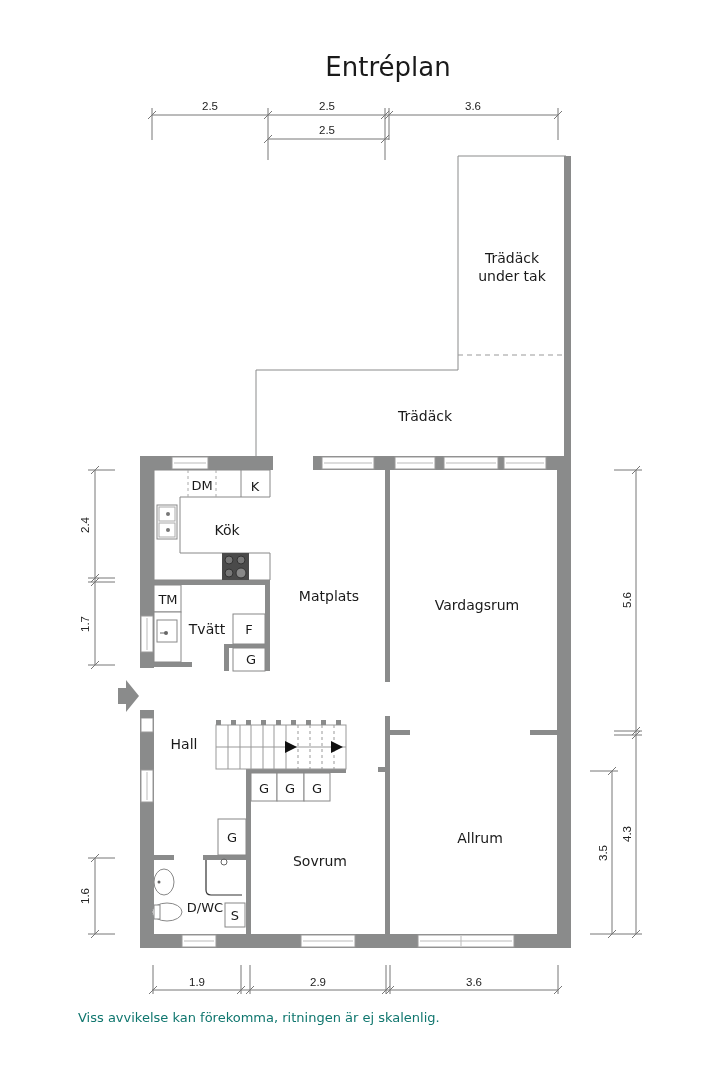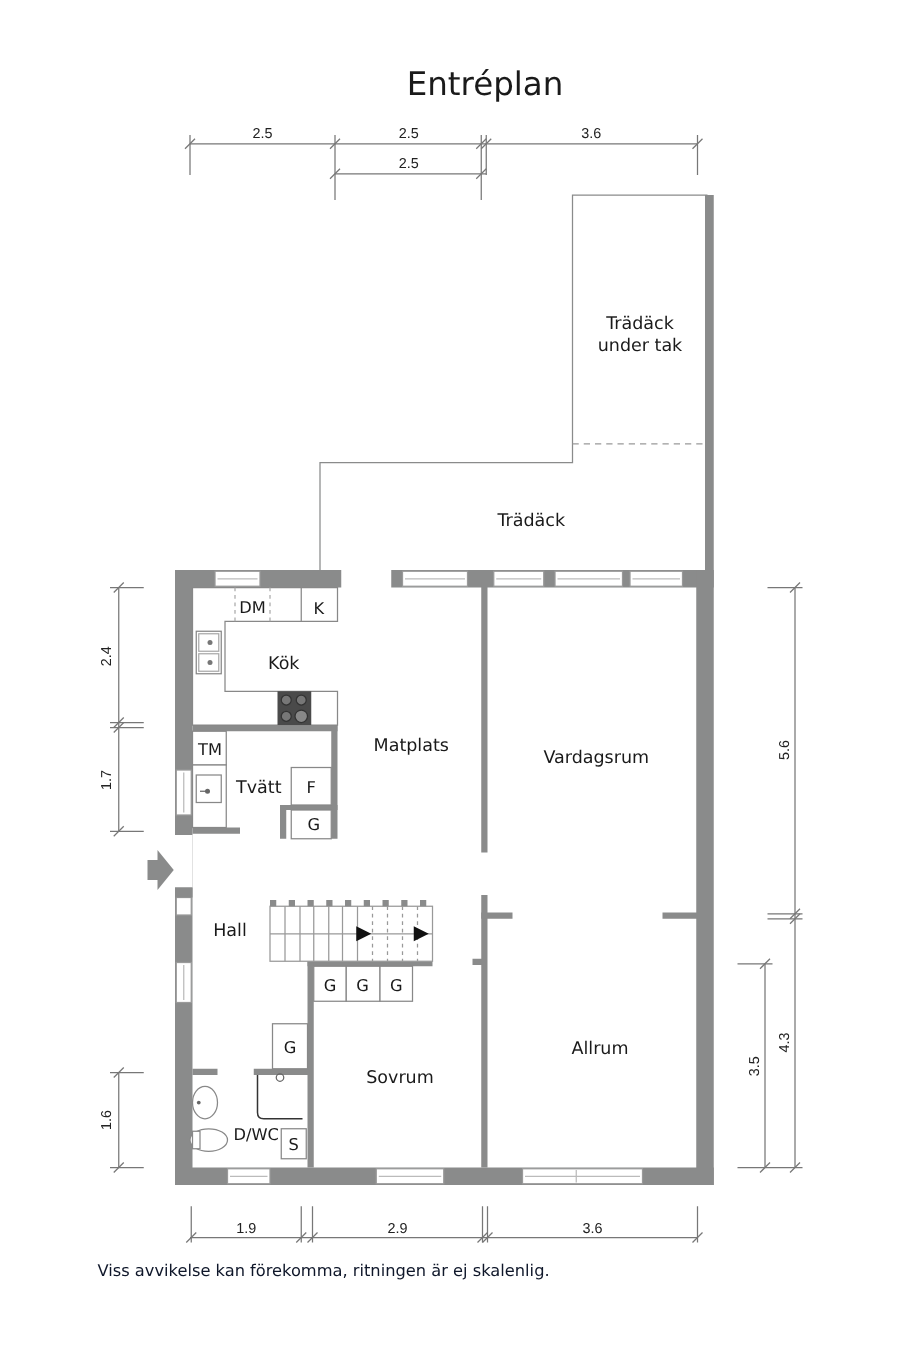--- a/index.html
+++ b/index.html
@@ -3,21 +3,21 @@
 <meta charset="utf-8">
 <style>
   html, body { margin: 0; padding: 0; background: #ffffff; }
   body { width: 720px; height: 1080px; position: relative; overflow: hidden;
          font-family: "DejaVu Sans", "Liberation Sans", sans-serif; }
   #plan { position: absolute; left: 0; top: 0; }
   .title { font-size: 26px; fill: #1a1a1a; }
   .room { font-size: 14px; fill: #1a1a1a; }
   .fix { font-size: 13px; fill: #1a1a1a; }
   .dim { font-size: 11.5px; fill: #222; font-family: "Liberation Sans", sans-serif; }
-  .note { position: absolute; left: 78px; top: 1010px; font-size: 13px; color: #0f172a;
+  .note { position: absolute; left: 78px; top: 1010px; font-size: 13px; color: #0f766e;
           font-family: "DejaVu Sans", sans-serif; }
   .wall { fill: #8a8b8b; }
   .thin { stroke: #8a8b8b; fill: none; }
   .dimline { stroke: #777; stroke-width: 1; fill: none; }
   .fixline { stroke: #888; stroke-width: 1; fill: #fff; }
   .win { fill: #fff; stroke: #9a9a9a; stroke-width: 1; }
 </style>
 </head>
 <body>
 

